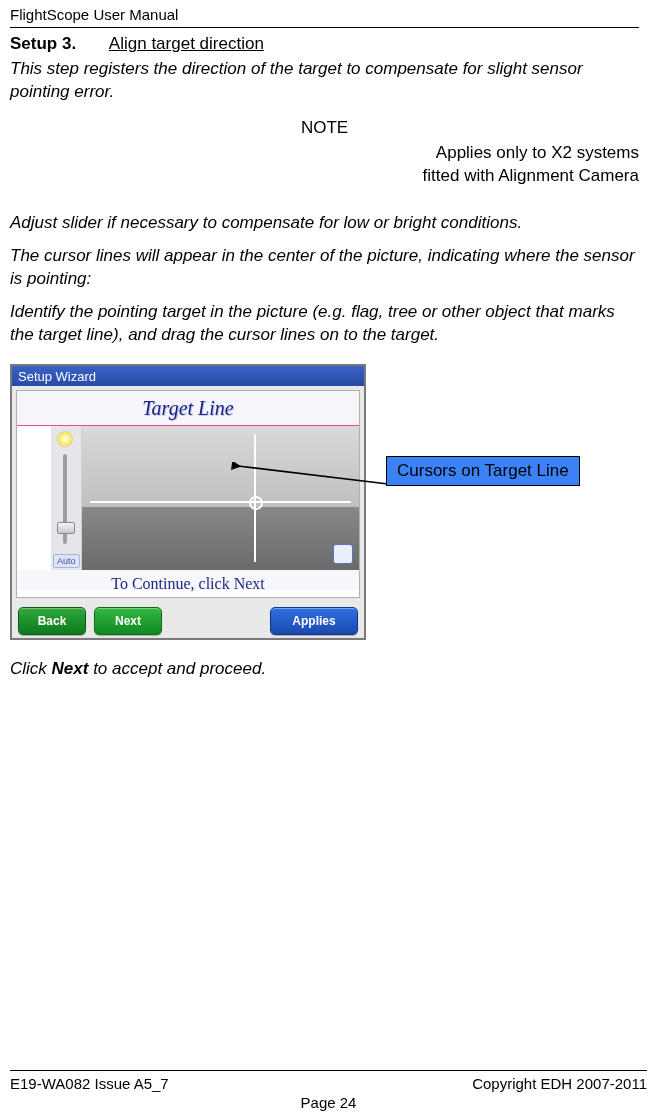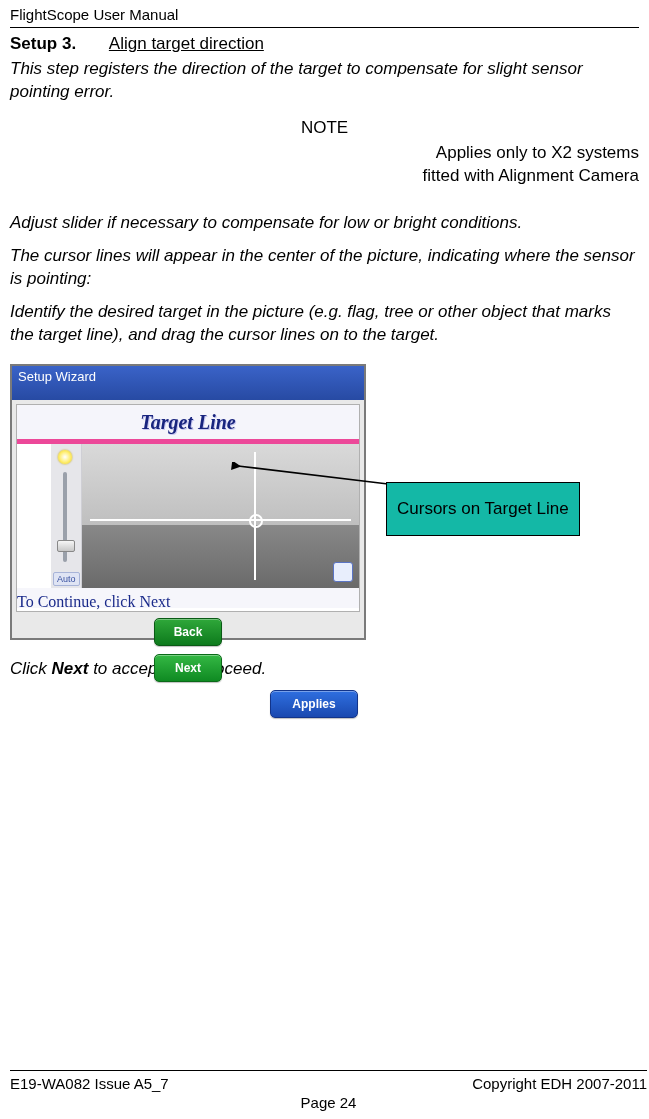--- a/index.html
+++ b/index.html
@@ -49,42 +49,42 @@
   }
   .wizard{
     position:absolute;left:0;top:0;
     width:356px;height:276px;
     border:2px solid #7a7a7a;
     background:#e9e9e9;
     box-sizing:border-box;
     font-family:Tahoma,Arial,sans-serif;
   }
   .wiz-title{
-    height:34px;line-height:22px;
+    height:20px;line-height:22px;
     background:linear-gradient(#3a63c8,#274aa3);
     color:#fff;font-size:13px;padding-left:6px;
   }
   .wiz-inner{
     position:relative;
     margin:4px;
     background:#fff;
     border:1px solid #b0b0b0;
     height:208px;
     box-sizing:border-box;
   }
   .wiz-heading{
     text-align:center;
     height:34px;line-height:34px;
     color:#18247e;
-    font-weight:bold;
+    font-weight:normal;
     font-style:italic;
     font-size:20px;
     font-family:Georgia,'Times New Roman',serif;
     background:#f5f5fb;
-    border-bottom:5px solid #ec4899;
+    border-bottom:1px solid #ec4899;
     text-shadow:1px 1px 0 #c8c8f0;
   }
   .cam-area{
     position:relative;
     height:144px;
     display:flex;
   }
   .brightness{
     width:30px;
     background:#e6e6ea;
@@ -134,46 +134,46 @@
   .cursor-dot{
     position:absolute;left:62%;top:52%;
     width:10px;height:10px;margin-left:-5px;margin-top:-5px;
     border:2px solid #fff;border-radius:50%;background:transparent;
   }
   .check{
     position:absolute;right:6px;bottom:6px;
     width:18px;height:18px;background:#e8eefc;border:1px solid #5a74c4;border-radius:3px;
   }
   .cont-text{
-    color:#1a2a8a;font-size:16px;
+    text-align:center;color:#1a2a8a;font-size:16px;
     height:20px;line-height:28px;
     background:#f6f6fb;
     font-family:Georgia,'Times New Roman',serif;
   }
   .wiz-buttons{
     display:flex;gap:8px;align-items:center;
-    padding:2px 6px 0 6px;height:34px;flex-direction:column;
+    padding:2px 6px 0 6px;height:34px;
   }
   .btn{
     height:26px;line-height:26px;
     border-radius:5px;color:#fff;font-weight:bold;font-size:12px;
     text-align:center;
     font-family:Tahoma,Arial,sans-serif;
     box-shadow:inset 0 1px 0 rgba(255,255,255,.35),0 1px 1px rgba(0,0,0,.25);
   }
   .btn-back{width:66px;background:linear-gradient(#2fa83a,#0d7a1c);border:1px solid #0a5a15}
   .btn-next{width:66px;background:linear-gradient(#34b844,#0f8a22);border:1px solid #0a6a18}
   .btn-finish{width:86px;margin-left:auto;background:linear-gradient(#2f6fe0,#1a49b0);border:1px solid #12348a}
   .callout{
     position:absolute;
-    left:376px;top:118px;
+    left:376px;top:92px;
     border:1px solid #000;
-    padding:16px 10px;
+    padding:4px 10px;
     font-size:17px;
-    background:#14b8a6;
+    background:#3b82f6;
     white-space:nowrap;
   }
   .arrow-svg{
     position:absolute;left:218px;top:98px;width:170px;height:44px;
   }
   .after-figure{
     margin-top:20px;font-size:17px;
   }
   .footer{
     position:absolute;left:10px;right:2px;bottom:8px;
@@ -201,21 +201,21 @@
   <div class="note-head">NOTE</div>
   <div class="note-body">
     <span>Applies only to X2 systems</span><br>
     <span>fitted with Alignment Camera</span>
   </div>
 
   <p class="body">Adjust slider if necessary to compensate for low or bright conditions.</p>
   <p class="body">The cursor lines will appear in the center of the picture, indicating where the sensor is pointing:</p>
 
   <p class="body">
-    <span>Identify the desired target in the picture </span><span>(e.g. flag, tree or other object that marks the target line)</span><span>, and drag the cursor lines on to the target.</span>
+    <span>Identify the pointing target in the picture </span><span>(e.g. flag, tree or other object that marks the target line)</span><span>, and drag the cursor lines on to the target.</span>
   </p>
 
   <div class="figure-area">
 
     <div class="wizard">
       <div class="wiz-title">Setup Wizard</div>
 
       <div class="wiz-inner">
         <div class="wiz-heading">Target Line</div>
 

